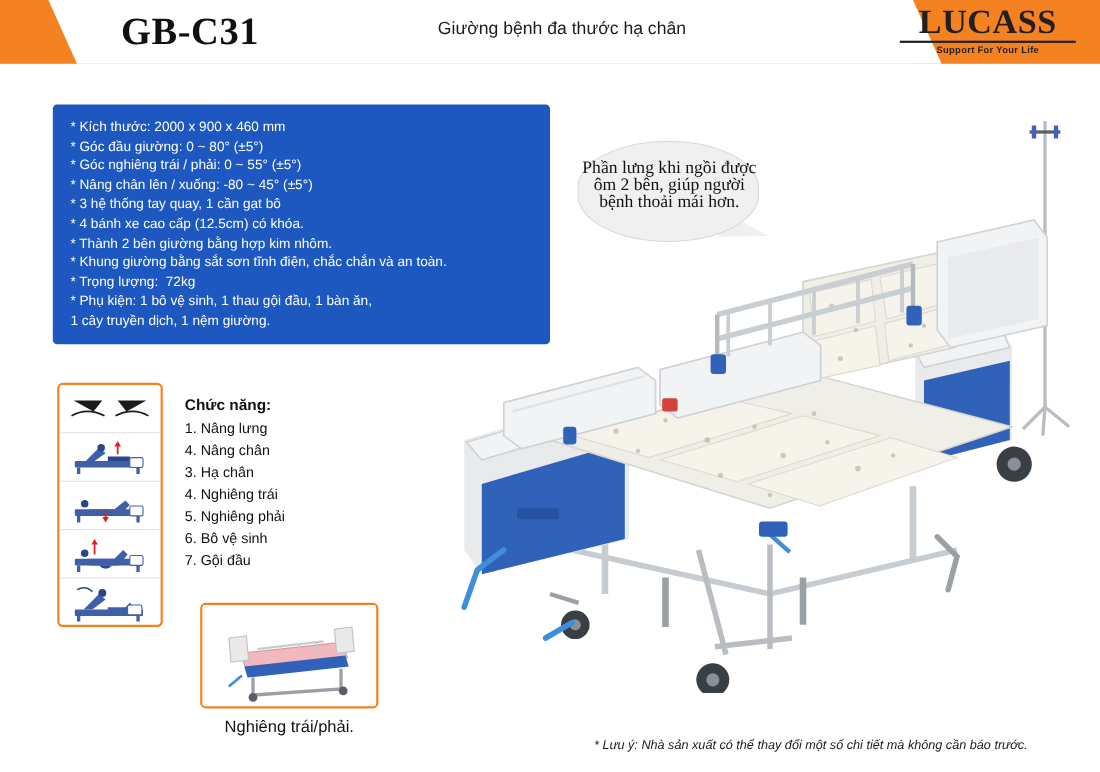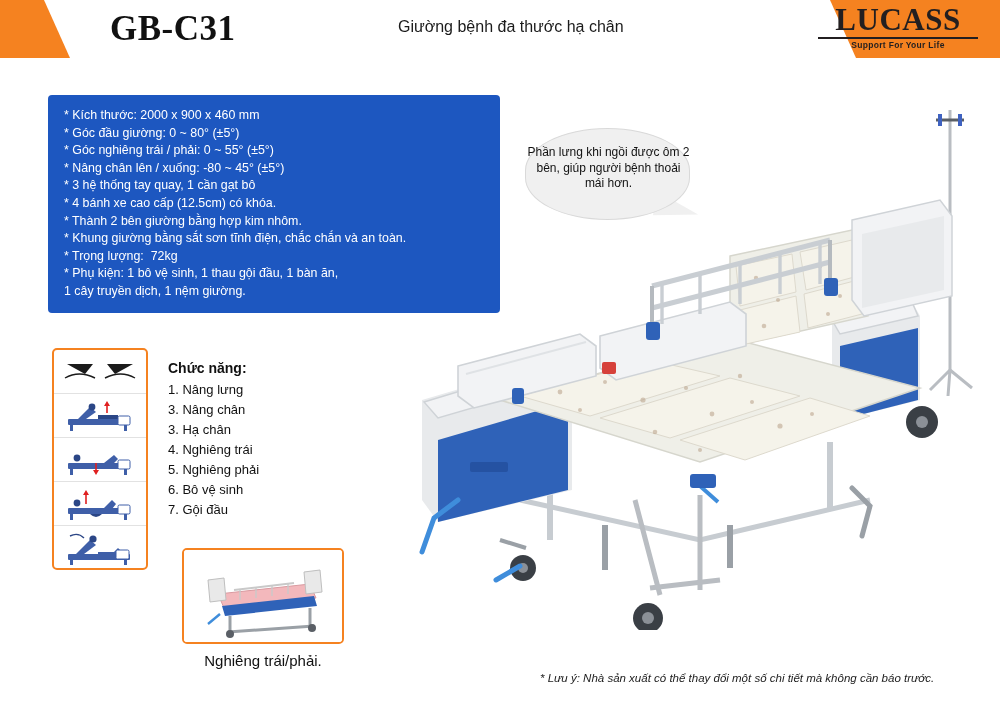--- a/index.html
+++ b/index.html
@@ -115,21 +115,21 @@
   
   .callout {
     position: absolute; left: 525px; top: 128px;
     width: 165px; height: 92px;
     background: #f0f0f0;
     border-radius: 50%/46%;
     border: 1px solid #d9d9d9;
   }
   .callout-text {
     position: absolute; left: 0; top: 16px; width: 165px;
-    text-align: center; font-size: 12px; line-height: 15.5px; color: #111;
+    text-align: center; font-size: 16px; line-height: 15.5px; color: #111; font-family: Liberation Serif, serif;
   }
   .callout-tail {
     position: absolute; left: 655px; top: 196px;
     width: 0; height: 0;
     border-left: 44px solid #f0f0f0;
     border-top: 14px solid transparent;
     border-bottom: 10px solid transparent;
     transform: rotate(12deg);
   }
 
@@ -236,21 +236,21 @@
       <rect x="10" y="30" width="3" height="5" fill="#3f5fa8"></rect>
       <rect x="64" y="30" width="3" height="5" fill="#3f5fa8"></rect>
     </svg>
   </div>
 
 </div>
 
 <div class="func-list">
   <h3>Chức năng:</h3>
   <div class="fitem">1. Nâng lưng</div>
-  <div class="fitem">3. Nâng chân</div>
+  <div class="fitem">4. Nâng chân</div>
   <div class="fitem">3. Hạ chân</div>
   <div class="fitem">4. Nghiêng trái</div>
   <div class="fitem">5. Nghiêng phải</div>
   <div class="fitem">6. Bô vệ sinh</div>
   <div class="fitem">7. Gội đầu</div>
 </div>
 
 <div class="tilt-box">
   <svg width="158" height="92" viewBox="0 0 158 92">
     <rect x="0" y="0" width="158" height="92" fill="#ffffff"></rect>

